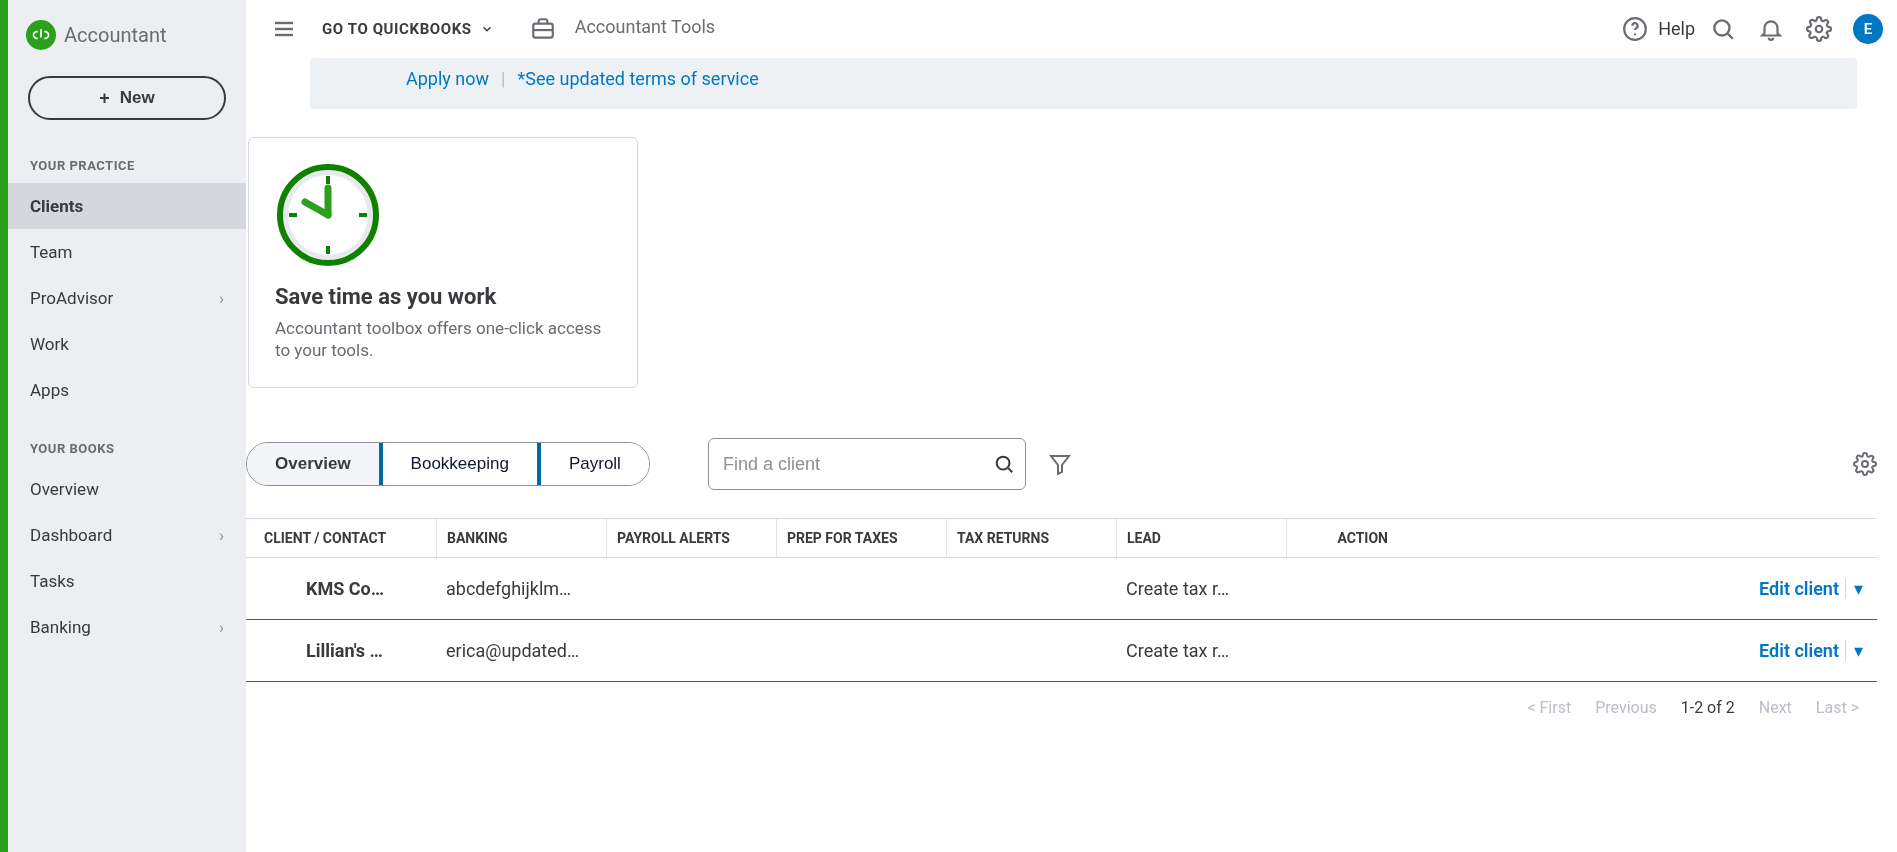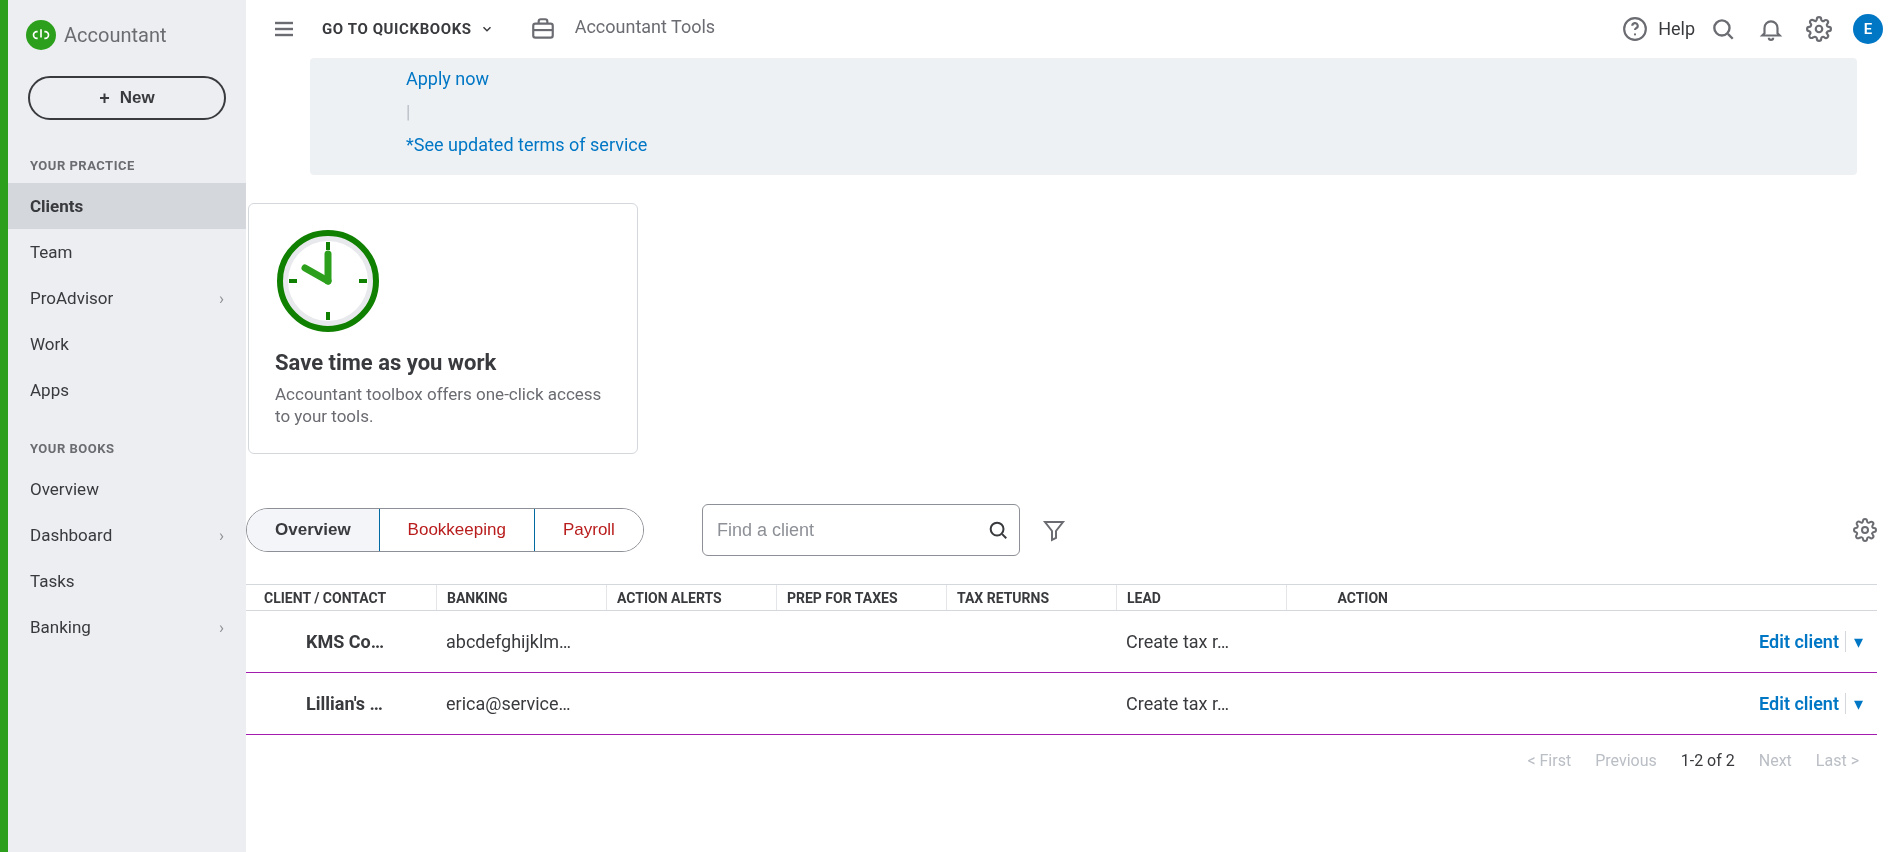--- a/index.html
+++ b/index.html
@@ -19,40 +19,40 @@
 .chev { color: #8d9096; }
 .main { flex: 1; display: flex; flex-direction: column; min-width: 0; }
 .topbar { height: 58px; display: flex; align-items: center; padding: 0 14px 0 18px; gap: 8px; border-bottom: 1px solid #fff; }
 .icon-btn { width: 40px; height: 40px; display: flex; align-items: center; justify-content: center; color: #6b6c72; cursor: pointer; border-radius: 4px; }
 .gtq { font-size: 15px; font-weight: 700; letter-spacing: .6px; color: #393a3d; margin-left: 10px; display: flex; align-items: center; gap: 8px; cursor: pointer; }
 .atools { display: flex; gap: 19px; margin-left: 28px; color: #6b6c72; font-size: 18px; cursor: pointer; }
 .spacer { flex: 1; }
 .help { display: flex; align-items: center; gap: 10px; color: #393a3d; font-size: 18px; cursor: pointer; }
 .avatar { width: 30px; height: 30px; border-radius: 50%; background: #0077c5; color: #fff; display: flex; align-items: center; justify-content: center; font-weight: 600; font-size: 15px; margin-left: 6px; cursor:pointer; }
 .banner { margin: 0 20px 0 64px; background: #eef1f4; border-radius: 4px; padding: 10px 20px 20px 96px; position: relative; display:flex; align-items:flex-end; gap:14px;}
-.banner .links { display: flex; align-items: flex-start; gap: 12px; font-size: 18px; flex-direction: column; }
+.banner .links { display: flex; align-items: center; gap: 12px; font-size: 18px; }
 .link { color: #0077c5; cursor: pointer; }
 .divider { color: #babec5; }
 .card { margin: 28px 0 0 2px; width: 390px; border: 1px solid #d4d7dc; border-radius: 6px; padding: 24px 26px 26px 26px; }
 .clock-wrap { width: 106px; height: 106px; }
 .card h3 { font-size: 22px; margin-top: 16px; font-weight: 700; }
 .card p { font-size: 17px; color: #6b6c72; margin-top: 8px; line-height: 1.3; }
 .controls { margin-top: 50px; display: flex; align-items: center; gap: 22px; }
 .seg { display: flex; border: 1px solid #8d9096; border-radius: 22px; overflow: hidden; height: 44px; }
-.seg button { border: none; background: #fff; padding: 0 28px; font-size: 17px; color: #b91c1c; cursor: pointer; border-left: 1px solid #0369a1; }
+.seg button { border: none; background: #fff; padding: 0 28px; font-size: 17px; color: #0f172a; cursor: pointer; border-left: 4px solid #0369a1; }
 .seg button:first-child { border-left: none; }
 .seg button.active { font-weight: 700; color: #393a3d; background:#f4f5f8; }
 .search { display: flex; align-items: center; width: 318px; height: 52px; border: 1px solid #8d9096; border-radius: 6px; padding: 0 10px 0 14px; margin-left: 36px; }
 .search input { flex: 1; border: none; outline: none; font-size: 18px; color: #393a3d; background:transparent; }
 .search input::placeholder { color: #8d9096; }
 .filter-btn, .gear-btn { color: #6b6c72; cursor: pointer; display:flex; align-items:center; }
 .gear-btn { margin-left: auto; }
 .table { margin-top: 28px; }
 .thead, .trow { display: grid; grid-template-columns: 190px 170px 170px 170px 170px 170px 120px 1fr; align-items: center; }
-.thead { border-top: 1px solid #d4d7dc; border-bottom: 1px solid #d4d7dc; height: 27px; font-size: 14px; font-weight: 700; color: #393a3d; }
+.thead { border-top: 1px solid #d4d7dc; border-bottom: 1px solid #d4d7dc; height: 40px; font-size: 14px; font-weight: 700; color: #393a3d; }
 .thead > div { padding: 0 10px; white-space: nowrap; }
 .thead .action { text-align: right; padding-right: 18px; }
 .thead > div + div { border-left: 1px solid #e3e5e8; height: 100%; display:flex; align-items:center; }
 .trow { height: 62px; border-bottom: 1px solid #a21caf; font-size: 18px; }
 .trow > div { padding: 0 10px; white-space: nowrap; overflow: hidden; text-overflow: ellipsis; }
 .trow .client { font-weight: 700; padding-left: 60px; }
 .trow .tax { color: #393a3d; }
 .trow .action { display: flex; justify-content: flex-end; align-items: center; gap: 6px; padding-right: 14px; }
 .edit-link { color: #0077c5; font-weight: 600; cursor: pointer; }
 .dd { color: #0077c5; border-left: 1px solid #d4d7dc; padding-left: 8px; cursor:pointer; }
@@ -222,21 +222,21 @@
               <circle cx="12" cy="12" r="3"></circle>
               <path d="M19.4 15a1.7 1.7 0 0 0 .34 1.87l.06.06a2 2 0 1 1-2.83 2.83l-.06-.06a1.7 1.7 0 0 0-1.87-.34 1.7 1.7 0 0 0-1 1.56V21a2 2 0 1 1-4 0v-.09a1.7 1.7 0 0 0-1.11-1.56 1.7 1.7 0 0 0-1.87.34l-.6.06a2 2 0 1 1-2.83-2.83l.06-.06a1.7 1.7 0 0 0 .34-1.87 1.7 1.7 0 0 0-1.56-1H3a2 2 0 1 1 0-4h.09A1.7 1.7 0 0 0 4.65 8.9a1.7 1.7 0 0 0-.34-1.87l-.06-.06A2 2 0 1 1 7.08 4.14l.6.06a1.7 1.7 0 0 0 1.87.34H9a1.7 1.7 0 0 0 1-1.56V3a2 2 0 1 1 4 0v.09a1.7 1.7 0 0 0 1 1.56 1.7 1.7 0 0 0 1.87-.34l.06-.06a2 2 0 1 1 2.83 2.83l-.06.06a1.7 1.7 0 0 0-.34 1.87V9a1.7 1.7 0 0 0 1.56 1H21a2 2 0 1 1 0 4h-.09a1.7 1.7 0 0 0-1.56 1z"></path>
             </svg>
         </div>
       </div>
 
       <div class="table">
         <div class="thead">
           <div style="padding-left:18px">CLIENT / CONTACT</div>
           <div>BANKING</div>
-          <div>ACTION ALERTS</div>
+          <div>PAYROLL ALERTS</div>
           <div>PREP FOR TAXES</div>
           <div>TAX RETURNS</div>
           <div>LEAD</div>
           <div class="action" style="justify-content:flex-end; padding-right:18px">ACTION</div>
         </div>
 
         <div class="trow">
           <div class="client">KMS Co…</div>
           <div>abcdefghijklm…</div>
           <div></div>
@@ -245,21 +245,21 @@
           <div class="tax">Create tax r…</div>
           <div></div>
           <div class="action">
             <span class="edit-link">Edit client</span>
             <span class="dd">▾</span>
           </div>
         </div>
 
         <div class="trow">
           <div class="client">Lillian's …</div>
-          <div>erica@service…</div>
+          <div>erica@updated…</div>
           <div></div>
           <div></div>
           <div></div>
           <div class="tax">Create tax r…</div>
           <div></div>
           <div class="action">
             <span class="edit-link">Edit client</span>
             <span class="dd">▾</span>
           </div>
         </div>

